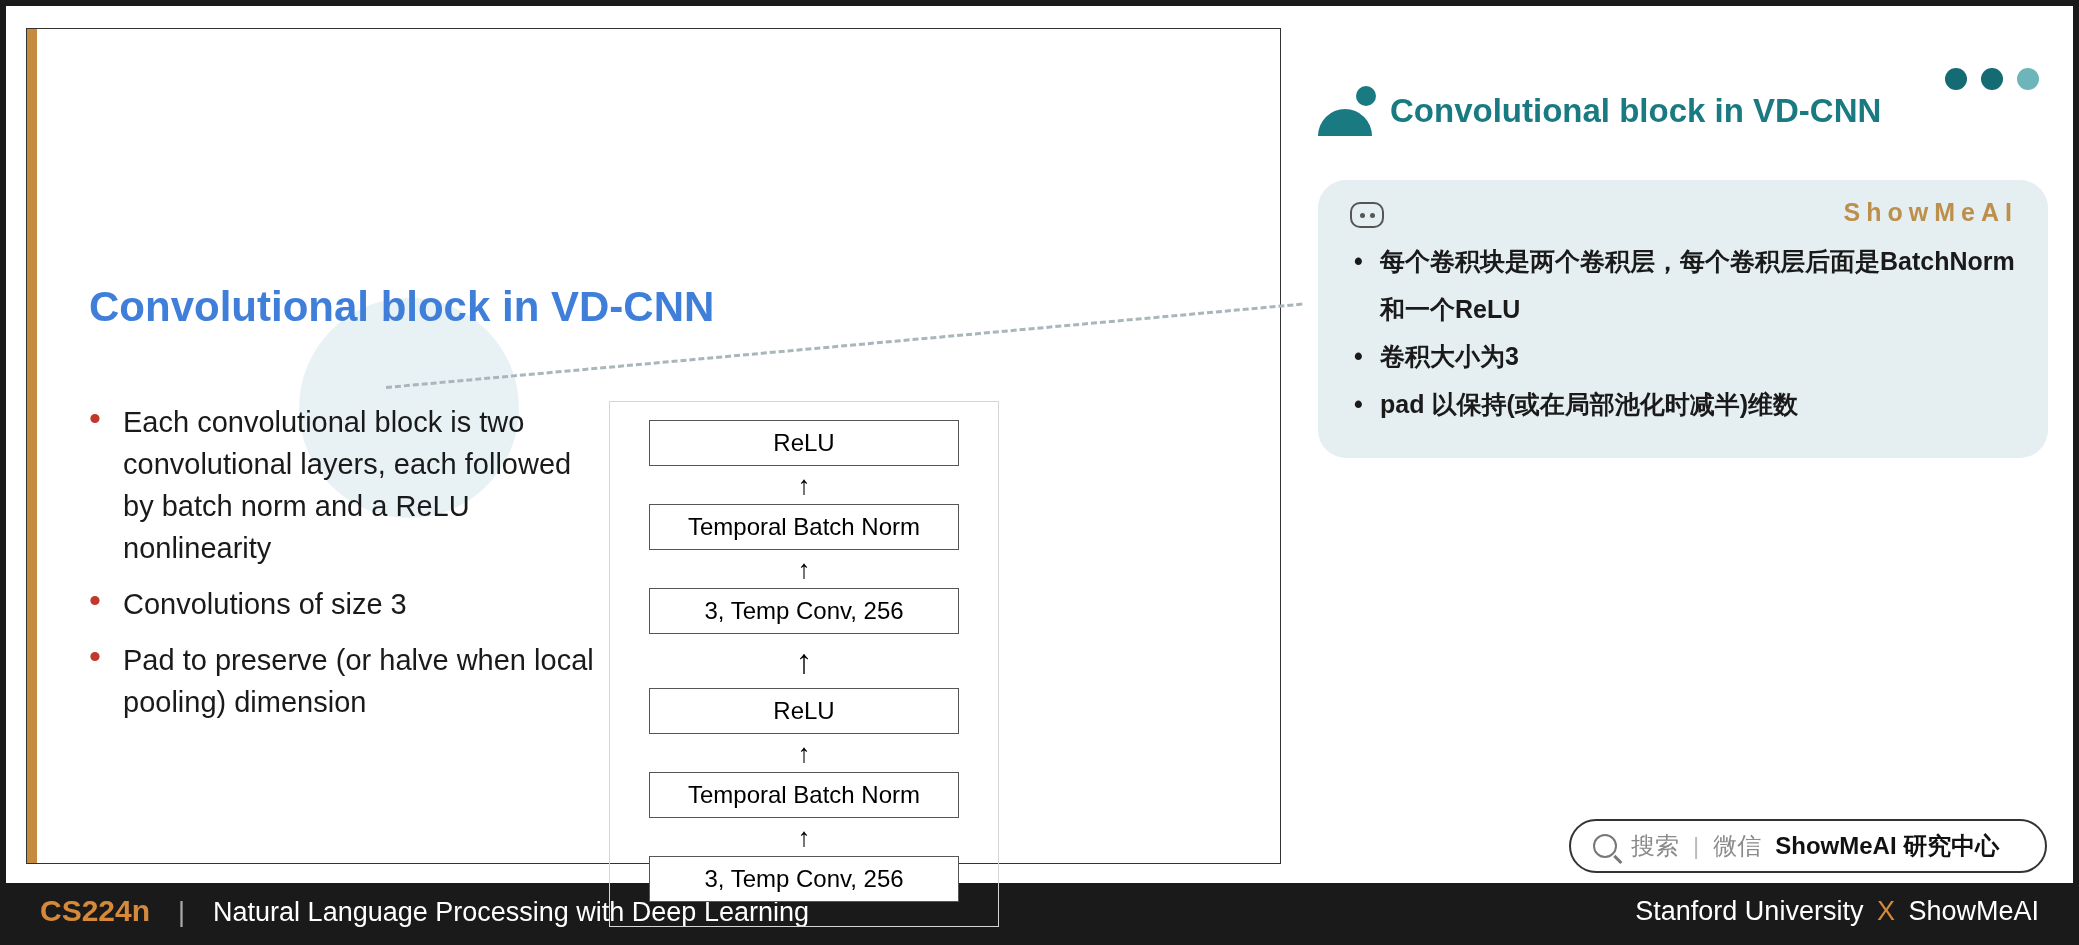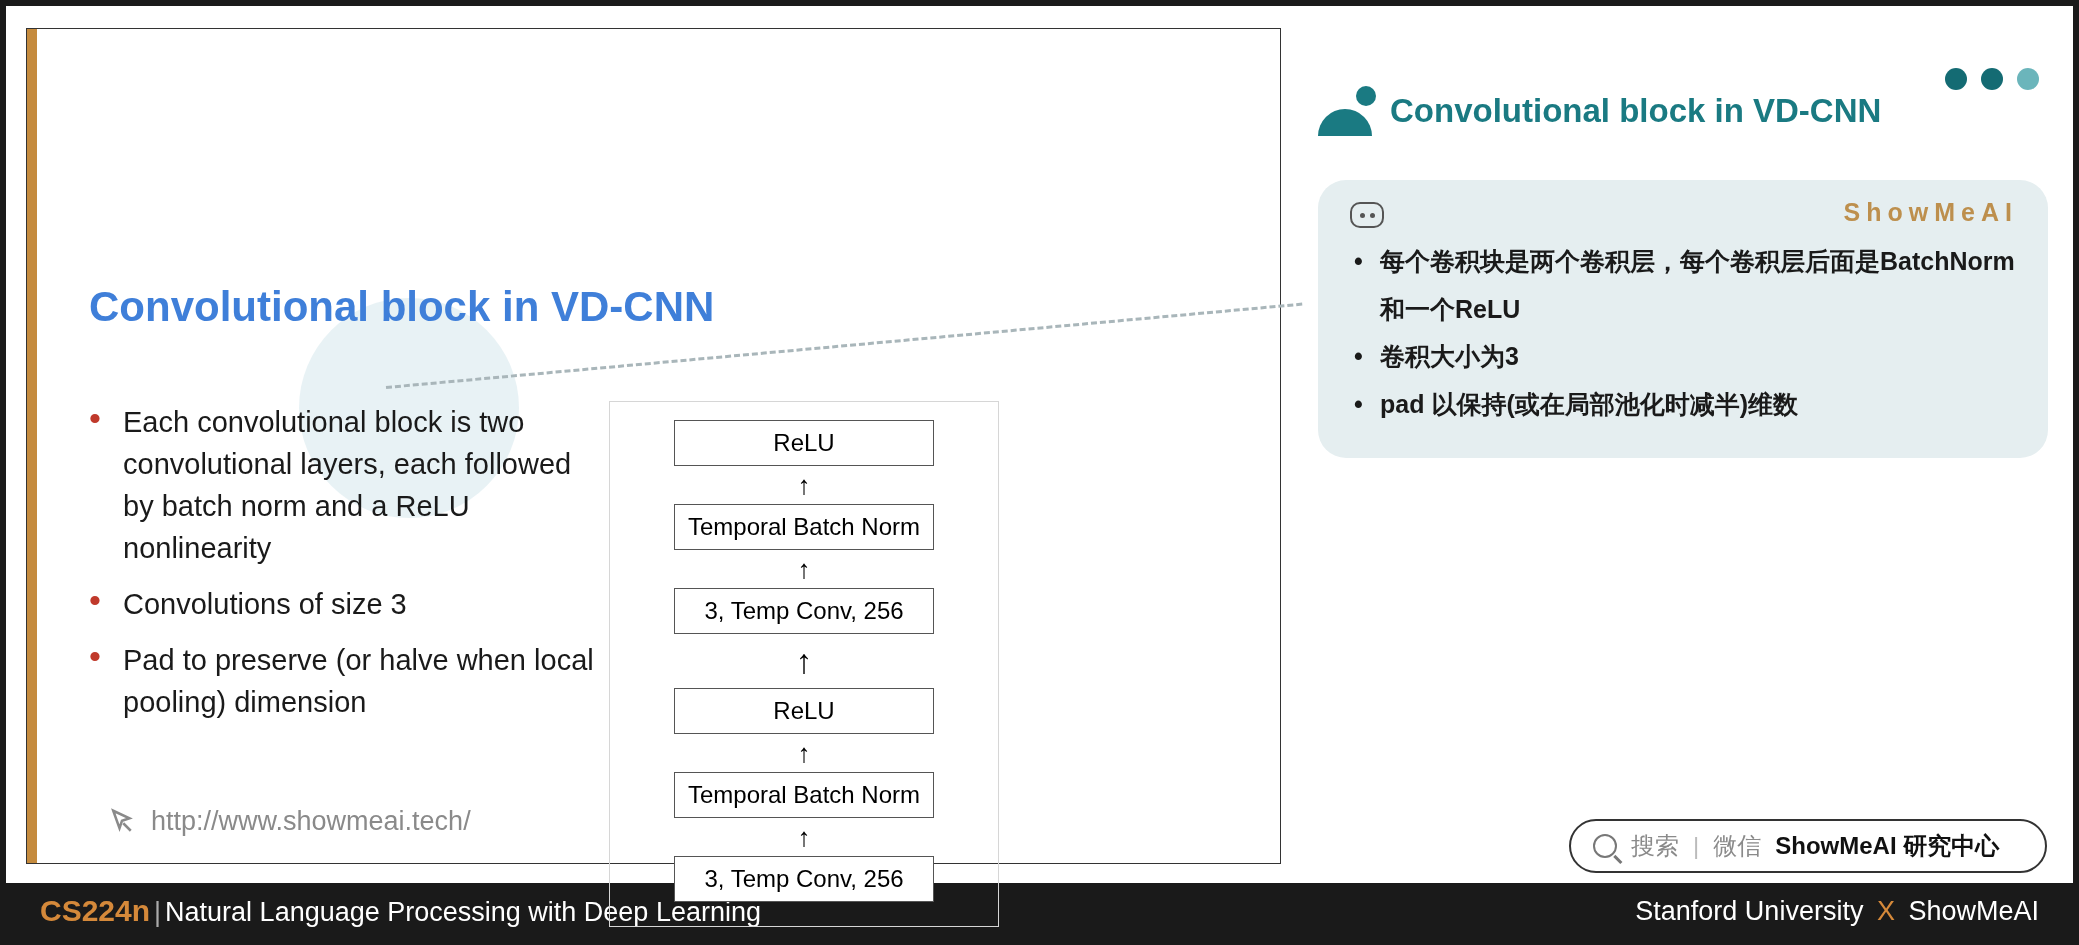--- a/index.html
+++ b/index.html
@@ -11,21 +11,21 @@
 .dot.dark{background:#146b73}.dot.light{background:#6bb5bb}
 .slide{position:absolute;left:20px;top:22px;width:1255px;height:836px;border:1px solid #333;background:#fff;display:flex}
 .slide-accent{width:10px;background:#c58b3e;flex:0 0 10px}
 .slide-body{flex:1;padding:34px 40px 22px 52px;position:relative}
 .slide-title{font-size:42px;font-weight:600;color:#3f7fd9;margin-bottom:70px}
 .slide-content{display:flex;}
 .bullets{flex:0 0 520px;font-size:29px;line-height:1.45;color:#1a1a1a}
 .bullets li{list-style:none;position:relative;padding-left:34px;margin-bottom:14px}
 .bullets li::before{content:"•";position:absolute;left:0;top:0;color:#c0392b;font-size:34px;line-height:1}
 .diagram{flex:0 0 390px;border:1px solid #d6d6d6;padding:18px 26px 24px;display:flex;flex-direction:column;align-items:center;gap:6px}
-.dbox{border:1px solid #555;width:260px;text-align:center;padding:8px 0;font-size:24px;background:#fff}
+.dbox{border:1px solid #555;width:310px;text-align:center;padding:8px 0;font-size:24px;background:#fff}
 .darrow{font-size:26px;line-height:1;color:#000}
 .bgcircle{position:absolute;left:210px;top:235px;width:220px;height:220px;border-radius:50%;background:#d6e8ec;opacity:.55;z-index:0}
 .slide-body>*{position:relative;z-index:1}
 .footer-link{position:absolute;left:70px;bottom:26px;display:flex;align-items:center;gap:14px;color:#8a8a8a;font-size:27px}
 .cursor-icn{width:30px;height:30px;position:relative}
 .cursor-icn svg{stroke:#8a8a8a;fill:none;stroke-width:2}
 .right-panel{position:absolute;left:1312px;top:80px;width:730px}
 .rp-head{display:flex;align-items:center;gap:18px;margin-bottom:44px}
 .rp-logo{width:54px;height:50px;position:relative}
 .rp-logo .big{position:absolute;left:0;bottom:0;width:54px;height:27px;border-radius:54px 54px 0 0;background:#1a7a82}
@@ -39,21 +39,21 @@
 .note-list li{list-style:none;position:relative;padding-left:30px}
 .note-list li::before{content:"•";position:absolute;left:4px;top:0}
 .dashline{position:absolute;left:380px;top:380px;width:920px;border-top:3px dashed #a9b6ba;transform:rotate(-5.2deg);transform-origin:left center;z-index:3}
 .search-pill{position:absolute;right:26px;bottom:66px;width:478px;height:54px;border:2px solid #333;border-radius:30px;display:flex;align-items:center;padding:12px 22px;gap:14px;font-size:24px}
 .search-pill .mag{width:24px;height:24px;border:2.5px solid #777;border-radius:50%;position:relative}
 .search-pill .mag::after{content:"";position:absolute;width:10px;height:2.5px;background:#777;right:-8px;bottom:-4px;transform:rotate(45deg)}
 .search-pill .gray{color:#8a8a8a}
 .search-pill .sep{color:#bbb}
 .search-pill .bold{font-weight:700;color:#111}
 .bottom-bar{position:absolute;left:0;right:0;bottom:0;height:56px;background:#1a1a1a;display:flex;align-items:center;justify-content:space-between;padding:0 34px;color:#fff;font-size:27px}
-.bb-left{display:flex;align-items:baseline;gap:4px}
+.bb-left{display:flex;align-items:baseline;gap:28px}
 .course-code{color:#d5893a;font-weight:700;font-size:30px}
 .bb-left .pipe{color:#aaa}
 .course-name{font-weight:400}
 .bb-right{font-weight:400}
 .bb-right .x{color:#d5893a;margin:0 6px}
 </style>
 </head>
 <body>
 
 <div class="page">
@@ -82,29 +82,20 @@
           <div class="dbox">Temporal Batch Norm</div>
           <div class="darrow">↑</div>
           <div class="dbox">3, Temp Conv, 256</div>
           <div class="darrow" style="font-size:34px;margin:4px 0">↑</div>
           <div class="dbox">ReLU</div>
           <div class="darrow">↑</div>
           <div class="dbox">Temporal Batch Norm</div>
           <div class="darrow">↑</div>
           <div class="dbox">3, Temp Conv, 256</div>
         </div>
-      </div>
-      <div class="footer-link">
-        <span class="cursor-icn">
-          <svg viewBox="0 0 24 24">
-              <path d="M5 3l5 14 2-6 6-2z"></path>
-              <path d="M13 13l6 6"></path>
-            </svg>
-        </span>
-        <span>http://www.showmeai.tech/</span>
       </div>
     </div>
   </div>
 
   <div class="right-panel">
     <div class="rp-head">
       <div class="rp-logo">
           <div class="sm"></div>
           <div class="big"></div>
         </div>

